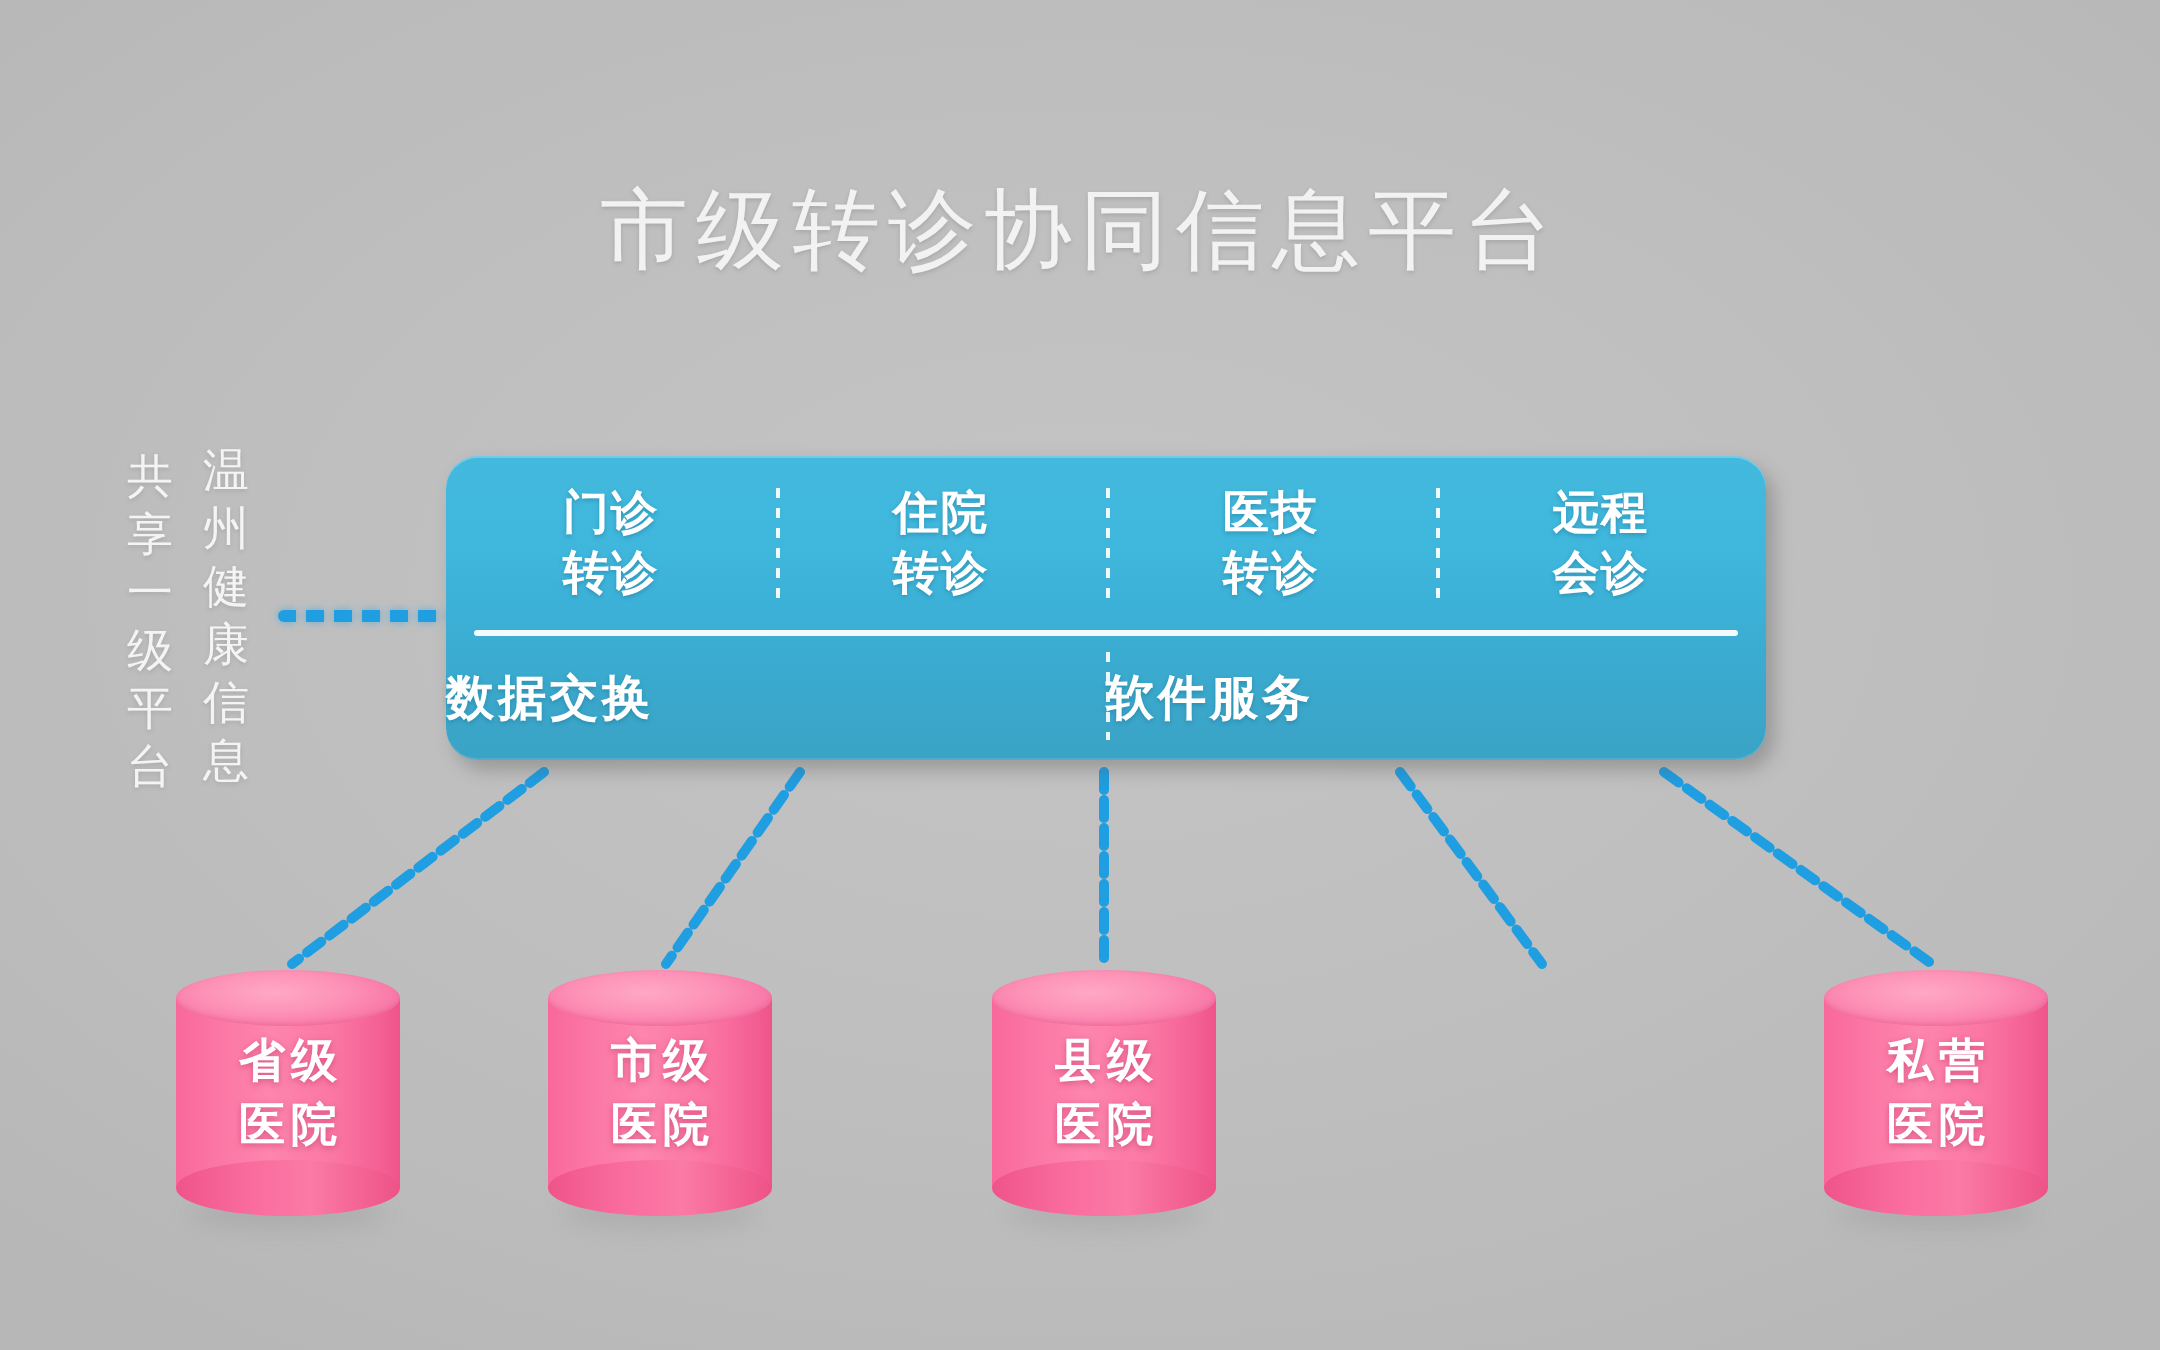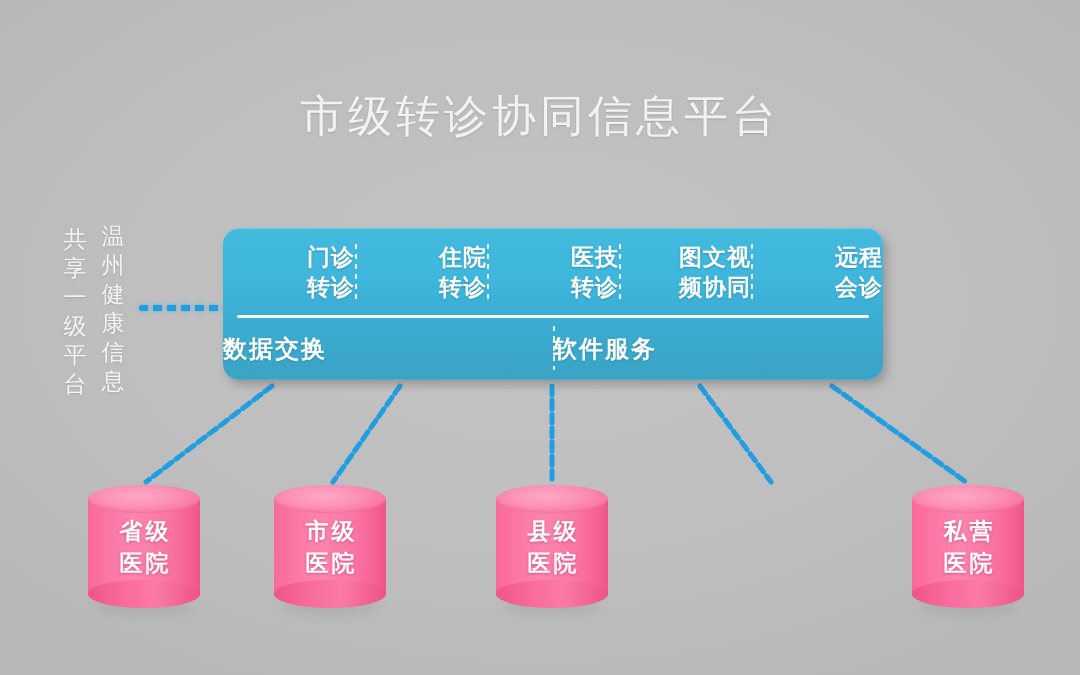--- a/index.html
+++ b/index.html
@@ -99,21 +99,21 @@
     width: 660px;
     height: 87px;
     display: flex;
     align-items: center;
   }
   .service-cell {
     flex: 1 1 0;
     height: 87px;
     display: flex;
     flex-direction: column;
-    align-items: flex-end;
+    align-items: center;
     justify-content: center;
     position: relative;
   }
   .service-cell + .service-cell::before {
     content: "";
     position: absolute;
     left: 0;
     top: 16px;
     width: 2px;
     height: 56px;
@@ -315,24 +315,20 @@
       </div>
       <div class="service-cell">
         <span class="line">住院</span>
         <span class="line">转诊</span>
       </div>
       <div class="service-cell">
         <span class="line">医技</span>
         <span class="line">转诊</span>
       </div>
       <div class="service-cell">
-        <span class="line">图文视</span>
-        <span class="line">频协同</span>
-      </div>
-      <div class="service-cell">
         <span class="line">远程</span>
         <span class="line">会诊</span>
       </div>
     </div>
 
     <div id="divider"></div>
 
     <div id="layer-row">
       <div class="layer-cell">
         <span>数据交换</span>

